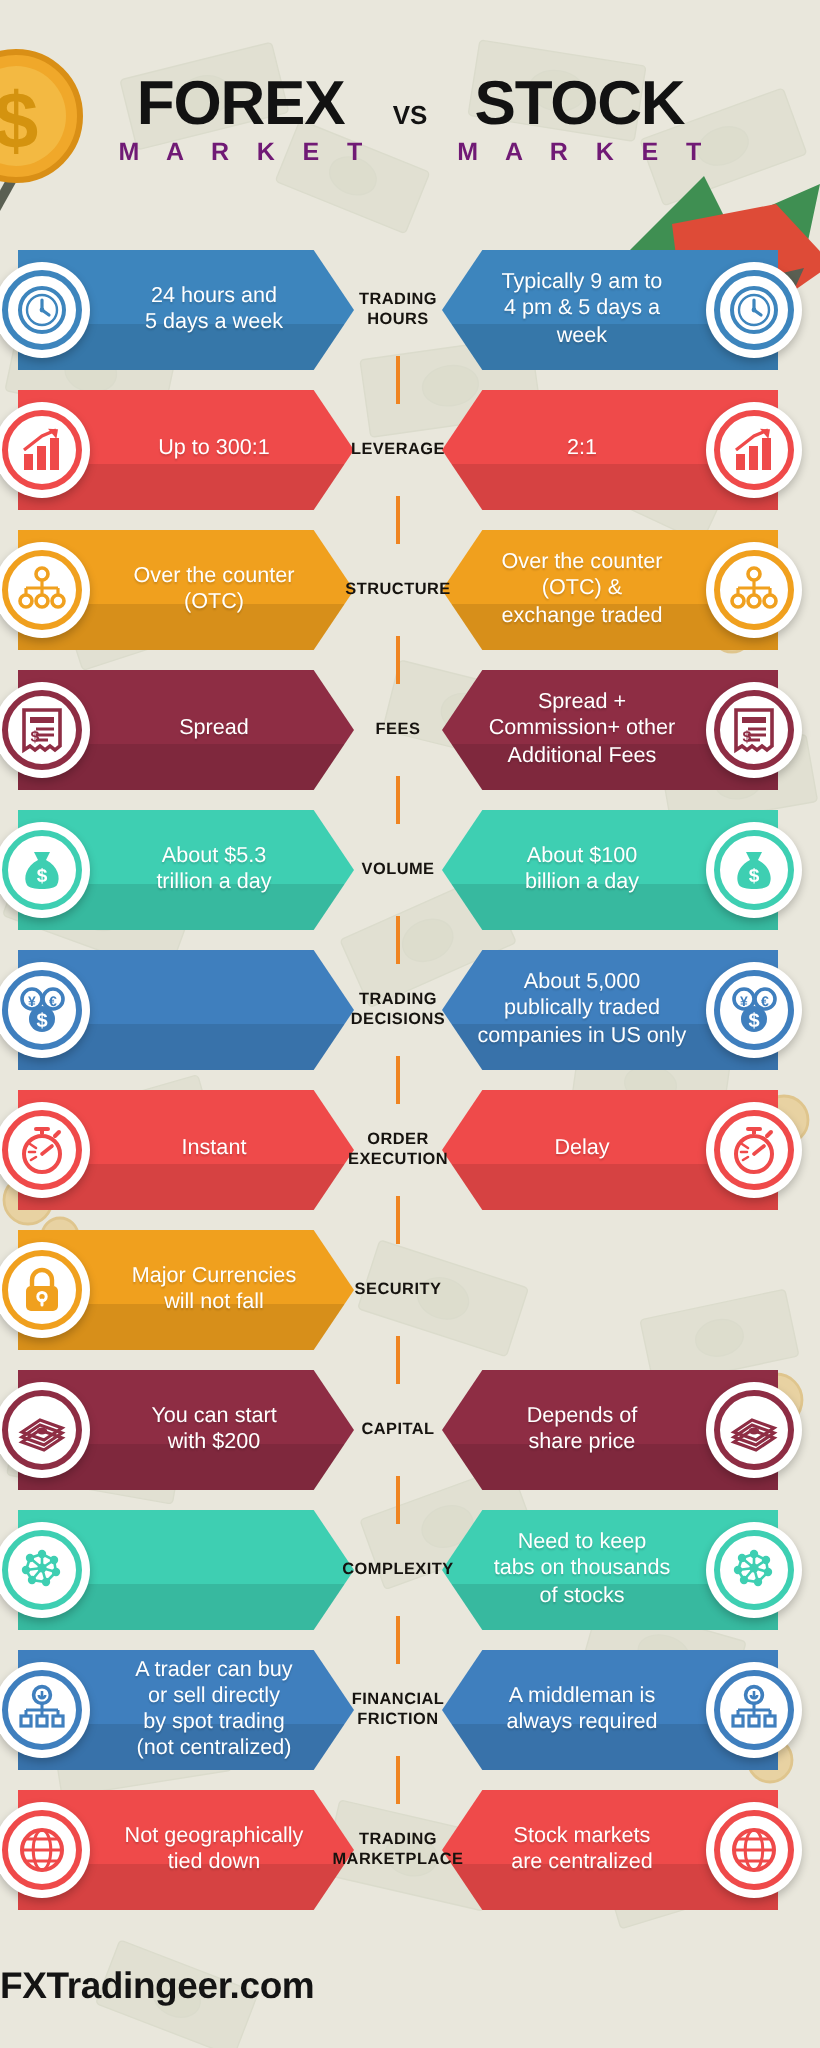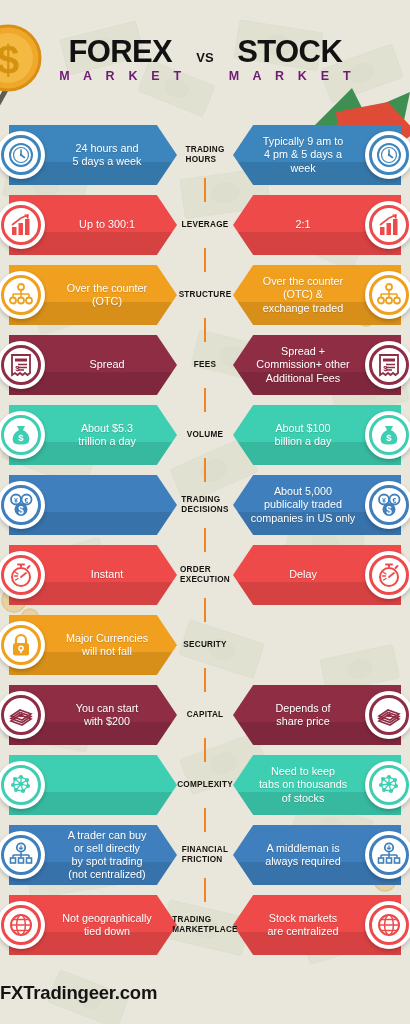--- a/index.html
+++ b/index.html
@@ -27,21 +27,21 @@
     letter-spacing:-0.6px; line-height:0.95;
     font-family:"Liberation Sans", sans-serif;
   }
   .tsmall {
     font-size:12.5px; font-weight:bold; color:#701a75;
     letter-spacing:5.2px; margin-top:3px; margin-left:5px;
   }
   .vs { font-size:13px; font-weight:bold; color:#121212; align-self:center; margin-top:-6px; }
 
   
-  .rows { position:relative; z-index:4; padding:0 0 4px 0; }
+  .rows { position:relative; z-index:4; padding:0 12px 4px 0; }
   .row {
     position:relative;
     height:70px;
     display:flex; align-items:center;
   }
   .side {
     position:relative;
     width:168px;
     height:60px;
     display:flex; align-items:center;
@@ -95,21 +95,21 @@
 
   
   .center {
     position:absolute; left:50%; top:0; transform:translateX(-50%);
     width:100px; height:70px;
     display:flex; align-items:center; justify-content:center;
     z-index:6;
   }
   .clabel {
     font-size:8.2px; font-weight:bold; color:#16130f;
-    line-height:1.22; letter-spacing:0.25px;
+    text-align:center; line-height:1.22; letter-spacing:0.25px;
   }
   .connector {
     position:absolute; left:50%; transform:translateX(-50%);
     width:2px; background:#ef8421; z-index:3;
   }
 
   
   .footer {
     position:relative; z-index:5;
     padding-top:18px;

